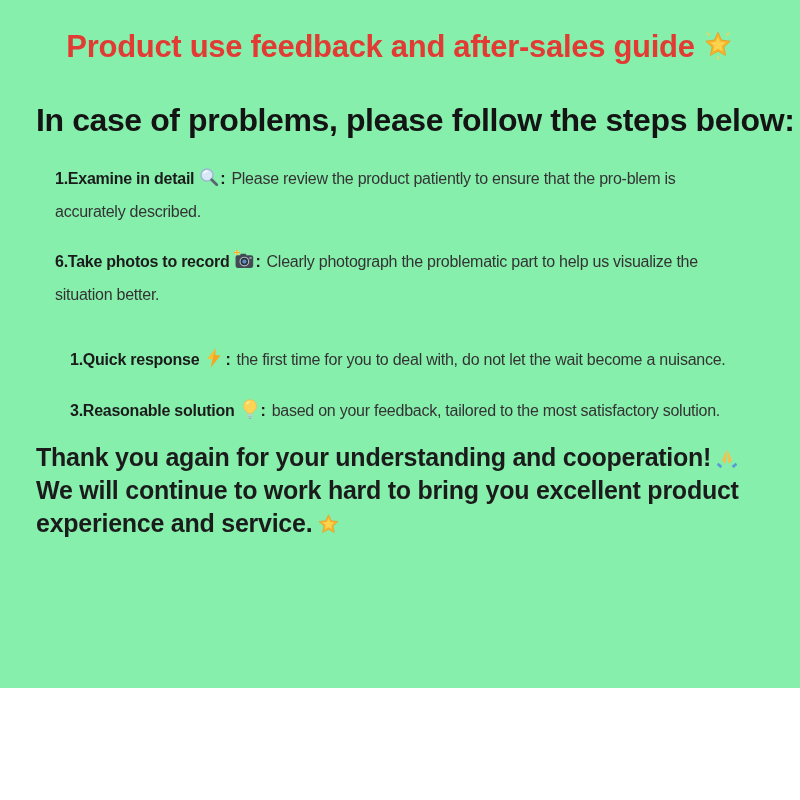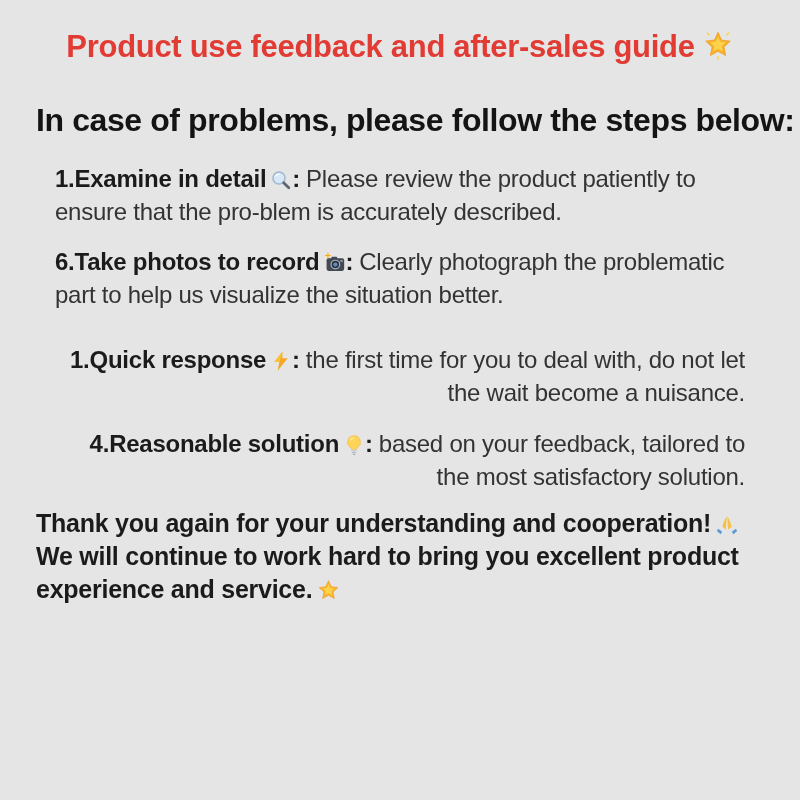--- a/index.html
+++ b/index.html
@@ -1,17 +1,17 @@
 <!DOCTYPE html>
 <html><head>
 <meta charset="utf-8">
 <style>
   html, body { margin: 0; padding: 0; background: #ffffff; }
   .page {
-    width: 800px; height: 800px; overflow: hidden; background: #e5e5e5;
+    width: 800px; height: 688px; overflow: hidden; background: #86efac;
     font-family: "Liberation Sans", "DejaVu Sans", sans-serif;
     color: #2e2e2e;
     -webkit-font-smoothing: antialiased;
   }
   .title {
     margin: 28px 10px 0;
     text-align: center;
     font-size: 31px;
     font-weight: bold;
     letter-spacing: -0.3px;
@@ -26,26 +26,26 @@
     letter-spacing: -0.4px;
     color: #141414;
     line-height: 32px;
     white-space: nowrap;
   }
   .section-heading.promise { margin-top: 17px; }
   .list { margin: 26px 55px 0 55px; }
   .list.promises { margin: 32px 55px 0 70px; }
   .item {
     margin: 0 0 17px 0;
-    font-size: 24px;
+    font-size: 16px;
     line-height: 33px;
     letter-spacing: -0.25px;
     color: #333333;
   }
-  .list.promises .item { margin-bottom: 18px; text-align: right; }
+  .list.promises .item { margin-bottom: 18px; }
   .list .item:last-child { margin-bottom: 0; }
   .item b, .footer { color: #1b1b1b; }
   .footer {
     margin: 14px 40px 0 36px;
     font-size: 25px;
     line-height: 33px;
     letter-spacing: -0.25px;
     font-weight: bold;
   }
   .icon { display: inline-block; vertical-align: -4px; margin: 0 1px 0 4px; }
@@ -99,21 +99,21 @@
 
   <div class="list promises">
     <p class="item">
       <b>1.Quick response</b><svg class="icon after-label" width="22" height="22" viewBox="0 0 24 24">
         <path d="M13.6 1.5L4.8 13.2h5.4L8.4 22.5l10.8-13.5h-5.8z" fill="#f6a623"></path>
         <path d="M13.6 1.5L4.8 13.2h5.4l-.9 4.3z" fill="#fcc033"></path>
       </svg><b>:</b><span class="desc">the first time for you to deal with, do not let the wait become a nuisance.</span>
     </p>
 
     <p class="item">
-      <b>4.Reasonable solution</b><svg class="icon after-label" width="22" height="22" viewBox="0 0 24 24">
+      <b>3.Reasonable solution</b><svg class="icon after-label" width="22" height="22" viewBox="0 0 24 24">
         <path d="M12 1.8a7 7 0 00-4 12.8c.7.5 1.1 1.3 1.2 2.1h5.6c.1-.8.5-1.6 1.2-2.1A7 7 0 0012 1.8z" fill="#fdd457" stroke="#f3b63f" stroke-width="0.6"></path>
         <path d="M8.4 6.3a4.8 4.8 0 012.7-1.9" stroke="#fff3c4" stroke-width="1.3" fill="none" stroke-linecap="round"></path>
         <rect x="9.1" y="17.5" width="5.8" height="1.5" rx="0.75" fill="#c3cdd6"></rect>
         <rect x="9.4" y="19.5" width="5.2" height="1.5" rx="0.75" fill="#b2bcc6"></rect>
         <path d="M10.4 21.7h3.2l-.8 1.1h-1.6z" fill="#9aa5b0"></path>
       </svg><b>:</b><span class="desc">based on your feedback, tailored to the most satisfactory solution.</span>
     </p>
   </div>
 
   <p class="footer">

